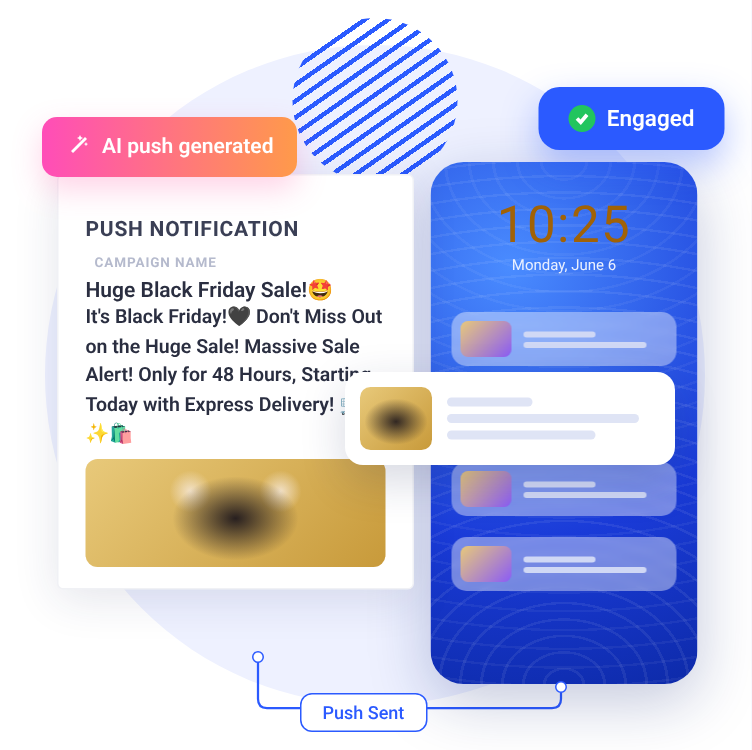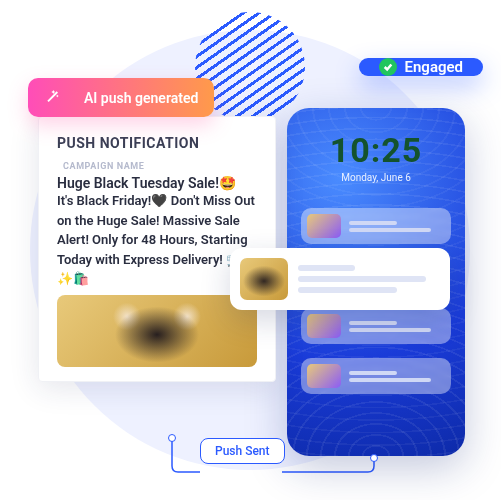--- a/index.html
+++ b/index.html
@@ -1,56 +1,56 @@
 <!DOCTYPE html>
 <html><head>
 <meta charset="utf-8">
 <style>
 *{box-sizing:border-box;margin:0;padding:0}
 body{font-family:-apple-system,BlinkMacSystemFont,"Segoe UI",Roboto,sans-serif;width:501px;height:500px;background:#fff;position:relative;overflow:hidden}
 .bg-circle{position:absolute;width:440px;height:440px;border-radius:50%;background:#eef1ff;left:30px;top:30px;z-index:0}
 .stripes{position:absolute;width:110px;height:110px;border-radius:50%;left:195px;top:12px;z-index:1;overflow:hidden;background:repeating-linear-gradient(145deg,#2b5bff 0 3px,transparent 3px 9px)}
-.ai-badge{position:absolute;left:28px;top:78px;z-index:5;padding:10px 16px;border-radius:10px;background:linear-gradient(90deg,#ff4db8,#ff9a4a);color:#fff;font-weight:600;font-size:14px;display:flex;align-items:center;gap:24px;box-shadow:0 8px 20px rgba(255,80,160,.25)}
+.ai-badge{position:absolute;left:28px;top:78px;z-index:5;padding:10px 16px;border-radius:10px;background:linear-gradient(90deg,#ff4db8,#ff9a4a);color:#fff;font-weight:600;font-size:14px;display:flex;align-items:center;gap:8px;box-shadow:0 8px 20px rgba(255,80,160,.25)}
 .ai-badge svg{width:16px;height:16px;fill:#fff}
-.engaged-badge{position:absolute;right:18px;top:58px;z-index:7;padding:0 20px;border-radius:14px;background:#2b5aff;color:#fff;font-weight:600;font-size:15px;display:flex;align-items:flex-end;gap:8px;box-shadow:0 10px 24px rgba(43,90,255,.35)}
+.engaged-badge{position:absolute;right:18px;top:58px;z-index:7;padding:12px 20px;border-radius:14px;background:#2b5aff;color:#fff;font-weight:600;font-size:15px;display:flex;align-items:flex-end;gap:8px;box-shadow:0 10px 24px rgba(43,90,255,.35)}
 .checkmark{width:18px;height:18px;border-radius:50%;background:#22c55e;display:flex;align-items:center;justify-content:center}
 .checkmark svg{width:10px;height:10px;stroke:#fff;stroke-width:3;fill:none}
 .panel{position:absolute;left:38px;top:116px;width:238px;background:#fff;border-radius:4px;box-shadow:0 6px 30px rgba(30,40,90,.12);z-index:4;padding:16px 18px 14px;border:1px solid #f0f1f5}
 .panel .dots{position:absolute;top:-8px;left:14px;display:flex;gap:5px}
 .panel .dots span{width:6px;height:6px;border-radius:50%;background:#d6d9e6}
-.panel h3{font-size:14px;font-weight:700;color:#3a3f55;letter-spacing:.5px;margin:2px 0 10px}
+.panel h3{font-size:14px;font-weight:700;color:#3a3f55;letter-spacing:.5px;margin:12px 0 10px}
 .panel .lbl{font-size:9px;font-weight:700;letter-spacing:.6px;color:#b5bacd;margin:10px 6px 4px;text-transform:uppercase}
 .panel .name{font-size:14px;font-weight:600;color:#2a2e40}
 .panel .msg{font-size:13px;line-height:1.5;color:#2a2e40;font-weight:600}
 .panel .thumb{margin-top:6px;width:100%;height:72px;border-radius:8px;background:linear-gradient(135deg,#e8c97a,#c89a3a);position:relative;overflow:hidden}
 .panel .thumb::after{content:"";position:absolute;inset:0;background:radial-gradient(ellipse 60px 40px at 50% 55%,rgba(20,15,25,.9),transparent 70%),radial-gradient(circle 20px at 35% 30%,rgba(245,230,210,.9),transparent 70%),radial-gradient(circle 20px at 65% 30%,rgba(245,230,210,.9),transparent 70%)}
 .phone{position:absolute;right:36px;top:108px;width:178px;height:348px;border-radius:22px;z-index:3;overflow:hidden;box-shadow:0 12px 40px rgba(20,40,120,.25)}
 .phone-bg{position:absolute;inset:0;background:radial-gradient(circle at 30% 20%,#4a8cff,#1a3bd8 60%,#0d2aa8);}
 .waves{position:absolute;inset:0;background:repeating-radial-gradient(ellipse 200% 80% at 50% 100%,transparent 0 12px,rgba(255,255,255,.08) 12px 14px),repeating-radial-gradient(ellipse 200% 80% at 50% 0%,transparent 0 14px,rgba(255,255,255,.06) 14px 16px);opacity:.9}
-.phone .time{position:absolute;top:22px;width:100%;text-align:center;color:#14532d;font-weight:700;font-size:34px;letter-spacing:1px}
+.phone .time{position:absolute;top:22px;width:100%;text-align:center;color:#a16207;font-weight:400;font-size:34px;letter-spacing:1px}
 .phone .date{position:absolute;top:64px;width:100%;text-align:center;color:#eaf0ff;font-size:10px}
 .notif{position:absolute;left:14px;right:14px;height:36px;border-radius:10px;background:rgba(255,255,255,.4);backdrop-filter:blur(2px);display:flex;align-items:center;padding:6px;gap:8px}
 .notif .t{width:34px;height:24px;border-radius:5px;background:linear-gradient(135deg,#e8c97a,#8b5cf6)}
 .notif .lines{flex:1}
 .notif .lines span{display:block;height:4px;border-radius:2px;background:#d0d8f5;margin:3px 0}
 .notif .lines span:nth-child(1){width:50%}
 .notif .lines span:nth-child(2){width:85%}
 .n1{top:100px}
 .n2{top:200px}
 .n3{top:250px}
 .card{position:absolute;left:230px;top:248px;width:220px;height:62px;border-radius:12px;background:#fff;z-index:6;box-shadow:0 10px 30px rgba(30,40,90,.18);display:flex;align-items:center;padding:10px;gap:10px}
 .card .t{width:48px;height:42px;border-radius:7px;background:linear-gradient(135deg,#e8c97a,#c89a3a);position:relative;overflow:hidden}
 .card .t::after{content:"";position:absolute;inset:0;background:radial-gradient(ellipse 30px 22px at 50% 55%,rgba(20,15,25,.85),transparent 70%)}
 .card .lines{flex:1}
 .card .lines span{display:block;height:6px;border-radius:3px;background:#dfe4f5;margin:5px 0}
 .card .lines span:nth-child(1){width:40%}
 .card .lines span:nth-child(2){width:90%}
 .card .lines span:nth-child(3){width:70%}
 .connector{position:absolute;z-index:2;stroke:#2b5aff;stroke-width:1.5;fill:none}
-.push-label{position:absolute;left:200px;top:438px;z-index:5;padding:5px 14px;border-radius:8px;border:1.5px solid #2b5aff;background:#fff;color:#2b5aff;font-size:12px;font-weight:500}
+.push-label{position:absolute;left:200px;top:462px;z-index:5;padding:5px 14px;border-radius:8px;border:1.5px solid #2b5aff;background:#fff;color:#2b5aff;font-size:12px;font-weight:500}
 .node{position:absolute;width:8px;height:8px;border:1.5px solid #2b5aff;background:#fff;border-radius:50%;z-index:5}
 </style>
 </head>
 <body>
 
 <div class="bg-circle"></div>
 <div class="stripes"></div>
 
 <div class="ai-badge">
   <span>
@@ -71,21 +71,21 @@
 </div>
 
 <div class="panel">
   <div class="dots">
       <span></span>
       <span></span>
       <span></span>
     </div>
   <h3>PUSH NOTIFICATION</h3>
   <div class="lbl">CAMPAIGN NAME</div>
-  <div class="name">Huge Black Tuesday Sale!🤩</div>
+  <div class="name">Huge Black Friday Sale!🤩</div>
   <div class="msg">It's Black Friday!🖤 Don't Miss Out on the Huge Sale! Massive Sale Alert! Only for 48 Hours, Starting Today with Express Delivery! 🛒✨🛍️</div>
   <div class="thumb"></div>
 </div>
 
 <div class="phone">
   <div class="phone-bg"></div>
   <div class="waves"></div>
   <div class="time">10:25</div>
   <div class="date">Monday, June 6</div>
   <div class="notif n1">

